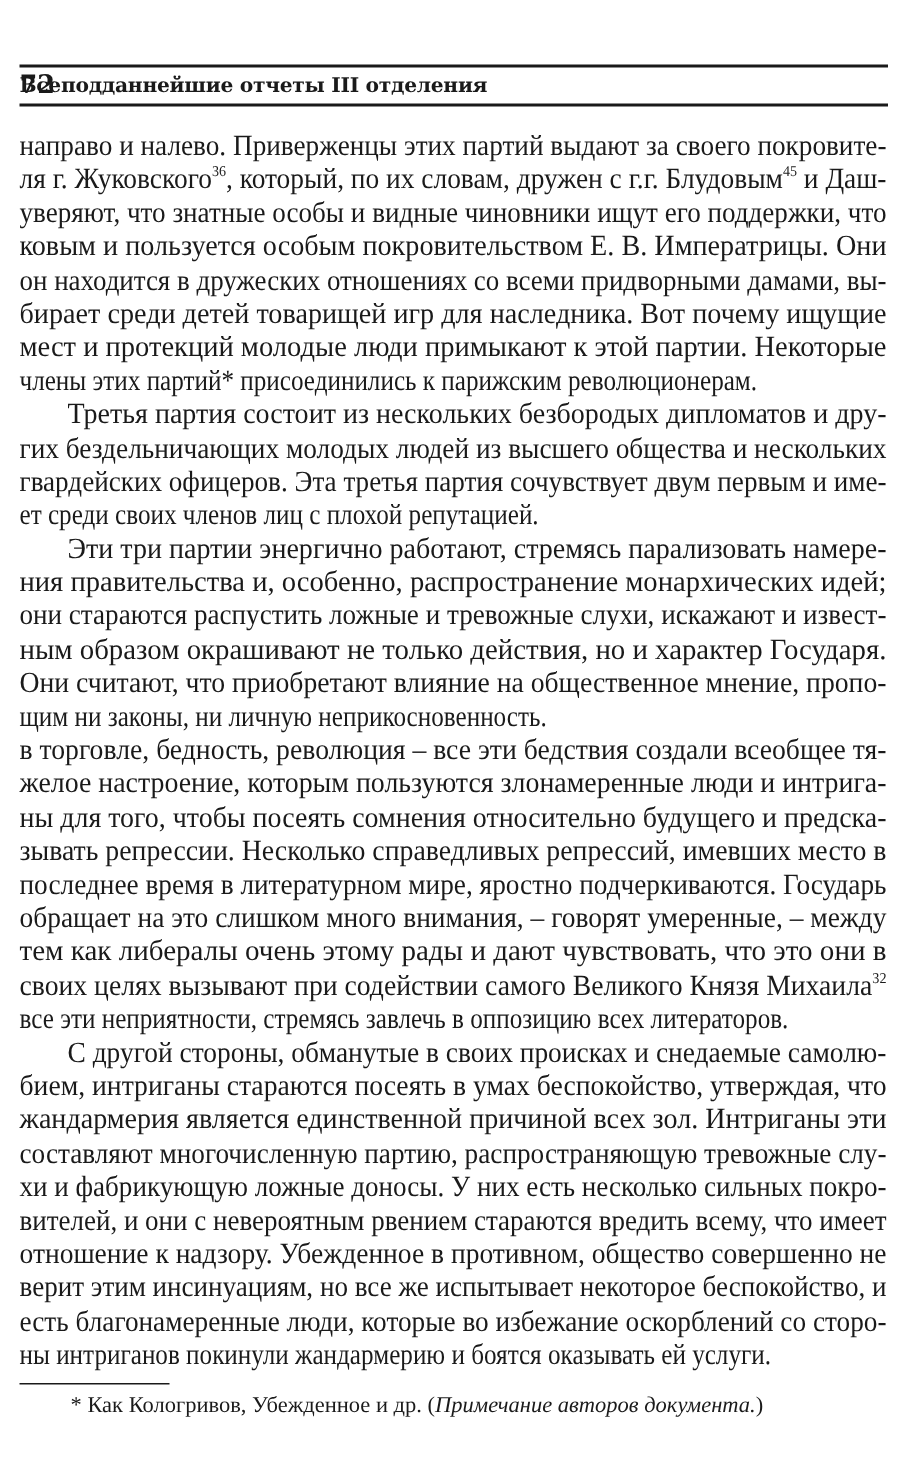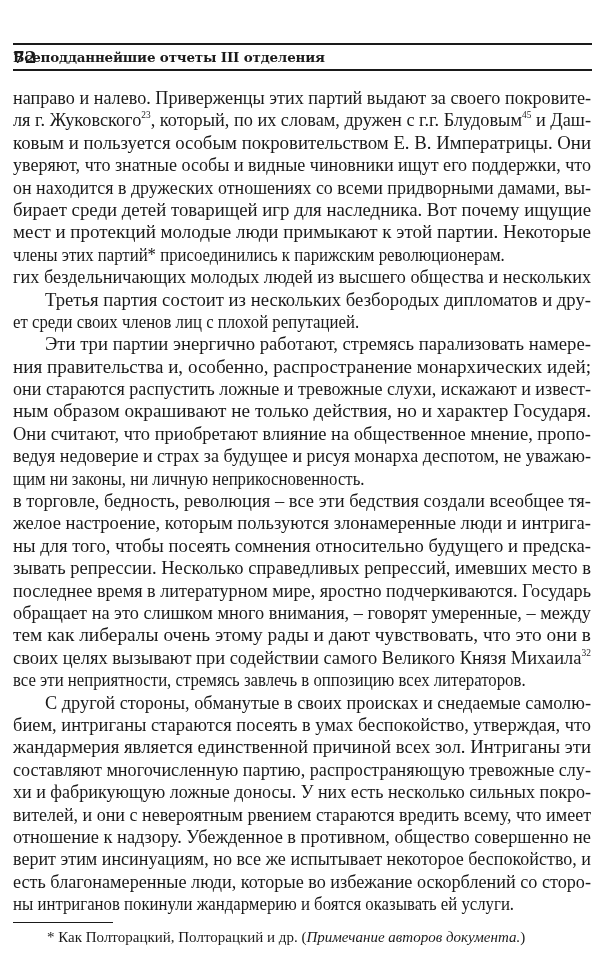--- a/index.html
+++ b/index.html
@@ -27,36 +27,36 @@
 <div class="page">
   <div class="rule top"></div>
   <div class="running-head">
     <span class="page-number">72</span>
     <span class="header-title">Всеподданнейшие отчеты III отделения</span>
   </div>
   <div class="rule bottom"></div>
 
   <div class="body-text" id="body-text">
       <div class="line"><span class="line-inner" style="display: inline-block; transform: scaleX(0.930733);">направо и налево. Приверженцы этих партий выдают за своего покровите-</span></div>
-      <div class="line"><span class="line-inner" style="display: inline-block; transform: scaleX(0.937361);">ля г. Жуковского<sup>23</sup>, который, по их словам, дружен с г.г. Блудовым<sup>45</sup> и Даш-</span></div>
+      <div class="line"><span class="line-inner" style="display: inline-block; transform: scaleX(0.937361);">ля г. Жуковского<sup>36</sup>, который, по их словам, дружен с г.г. Блудовым<sup>45</sup> и Даш-</span></div>
+      <div class="line"><span class="line-inner" style="display: inline-block; transform: scaleX(0.926421);">уверяют, что знатные особы и видные чиновники ищут его поддержки, что</span></div>
       <div class="line"><span class="line-inner" style="display: inline-block; transform: scaleX(0.96386);">ковым и пользуется особым покровительством Е. В. Императрицы. Они</span></div>
-      <div class="line"><span class="line-inner" style="display: inline-block; transform: scaleX(0.926421);">уверяют, что знатные особы и видные чиновники ищут его поддержки, что</span></div>
       <div class="line"><span class="line-inner" style="display: inline-block; transform: scaleX(0.921138);">он находится в дружеских отношениях со всеми придворными дамами, вы-</span></div>
       <div class="line"><span class="line-inner" style="display: inline-block; transform: scaleX(0.963609);">бирает среди детей товарищей игр для наследника. Вот почему ищущие</span></div>
       <div class="line"><span class="line-inner" style="display: inline-block; transform: scaleX(0.975013);">мест и протекций молодые люди примыкают к этой партии. Некоторые</span></div>
       <div class="line last"><span class="line-inner" style="display: inline-block; transform: scaleX(0.86);">члены этих партий* присоединились к парижским революционерам.</span></div>
+      <div class="line indent"><span class="line-inner" style="display: inline-block; transform: scaleX(0.958157);">Третья партия состоит из нескольких безбородых дипломатов и дру-</span></div>
       <div class="line"><span class="line-inner" style="display: inline-block; transform: scaleX(0.934047);">гих бездельничающих молодых людей из высшего общества и нескольких</span></div>
-      <div class="line indent"><span class="line-inner" style="display: inline-block; transform: scaleX(0.958157);">Третья партия состоит из нескольких безбородых дипломатов и дру-</span></div>
+      <div class="line"><span class="line-inner" style="display: inline-block; transform: scaleX(0.92742);">гвардейских офицеров. Эта третья партия сочувствует двум первым и име-</span></div>
       <div class="line last"><span class="line-inner" style="display: inline-block; transform: scaleX(0.86);">ет среди своих членов лиц с плохой репутацией.</span></div>
       <div class="line indent"><span class="line-inner" style="display: inline-block; transform: scaleX(0.958999);">Эти три партии энергично работают, стремясь парализовать намере-</span></div>
       <div class="line"><span class="line-inner" style="display: inline-block; transform: scaleX(0.977848);">ния правительства и, особенно, распространение монархических идей;</span></div>
       <div class="line"><span class="line-inner" style="display: inline-block; transform: scaleX(0.92663);">они стараются распустить ложные и тревожные слухи, искажают и извест-</span></div>
       <div class="line"><span class="line-inner" style="display: inline-block; transform: scaleX(0.985928);">ным образом окрашивают не только действия, но и характер Государя.</span></div>
       <div class="line"><span class="line-inner" style="display: inline-block; transform: scaleX(0.947056);">Они считают, что приобретают влияние на общественное мнение, пропо-</span></div>
-      <div class="line"><span class="line-inner" style="display: inline-block; transform: scaleX(0.924939);">ведуя недоверие и страх за будущее и рисуя монарха деспотом, не уважаю-</span></div>
       <div class="line last"><span class="line-inner" style="display: inline-block; transform: scaleX(0.86);">щим ни законы, ни личную неприкосновенность.</span></div>
       <div class="line"><span class="line-inner" style="display: inline-block; transform: scaleX(0.946862);">в торговле, бедность, революция – все эти бедствия создали всеобщее тя-</span></div>
       <div class="line"><span class="line-inner" style="display: inline-block; transform: scaleX(0.952985);">желое настроение, которым пользуются злонамеренные люди и интрига-</span></div>
       <div class="line"><span class="line-inner" style="display: inline-block; transform: scaleX(0.955471);">ны для того, чтобы посеять сомнения относительно будущего и предска-</span></div>
       <div class="line"><span class="line-inner" style="display: inline-block; transform: scaleX(0.95056);">зывать репрессии. Несколько справедливых репрессий, имевших место в</span></div>
       <div class="line"><span class="line-inner" style="display: inline-block; transform: scaleX(0.932728);">последнее время в литературном мире, яростно подчеркиваются. Государь</span></div>
       <div class="line"><span class="line-inner" style="display: inline-block; transform: scaleX(0.938312);">обращает на это слишком много внимания, – говорят умеренные, – между</span></div>
       <div class="line"><span class="line-inner" style="display: inline-block; transform: scaleX(0.993607);">тем как либералы очень этому рады и дают чувствовать, что это они в</span></div>
       <div class="line"><span class="line-inner" style="display: inline-block; transform: scaleX(0.946692);">своих целях вызывают при содействии самого Великого Князя Михаила<sup>32</sup></span></div>
       <div class="line last"><span class="line-inner" style="display: inline-block; transform: scaleX(0.86);">все эти неприятности, стремясь завлечь в оппозицию всех литераторов.</span></div>
@@ -67,15 +67,15 @@
       <div class="line"><span class="line-inner" style="display: inline-block; transform: scaleX(0.925378);">хи и фабрикующую ложные доносы. У них есть несколько сильных покро-</span></div>
       <div class="line"><span class="line-inner" style="display: inline-block; transform: scaleX(0.923231);">вителей, и они с невероятным рвением стараются вредить всему, что имеет</span></div>
       <div class="line"><span class="line-inner" style="display: inline-block; transform: scaleX(0.940937);">отношение к надзору. Убежденное в противном, общество совершенно не</span></div>
       <div class="line"><span class="line-inner" style="display: inline-block; transform: scaleX(0.925633);">верит этим инсинуациям, но все же испытывает некоторое беспокойство, и</span></div>
       <div class="line"><span class="line-inner" style="display: inline-block; transform: scaleX(0.931554);">есть благонамеренные люди, которые во избежание оскорблений со сторо-</span></div>
       <div class="line last"><span class="line-inner" style="display: inline-block; transform: scaleX(0.86);">ны интриганов покинули жандармерию и боятся оказывать ей услуги.</span></div>
     </div>
 
   <div class="footnote-rule"></div>
   <div class="footnote">
-    <span>*</span><span> Как Полторацкий, Полторацкий и др. (</span><em>Примечание авторов документа.</em><span>)</span>
+    <span>*</span><span> Как Кологривов, Убежденное и др. (</span><em>Примечание авторов документа.</em><span>)</span>
   </div>
 </div>
 
 </body></html>

